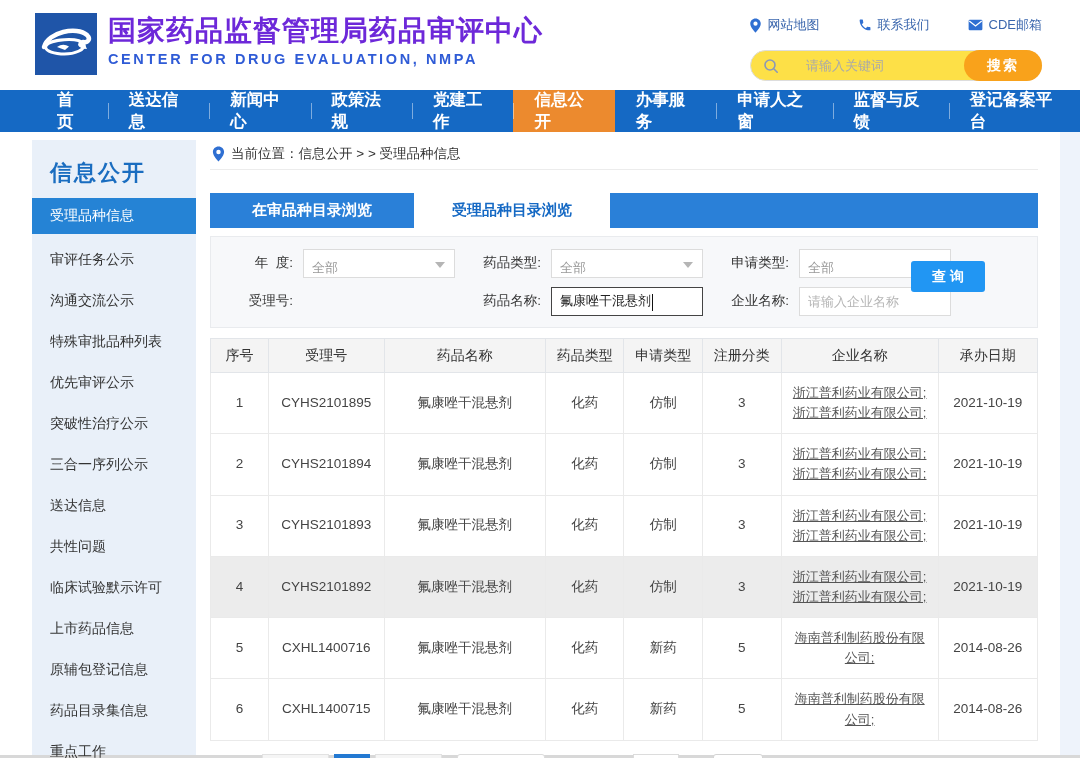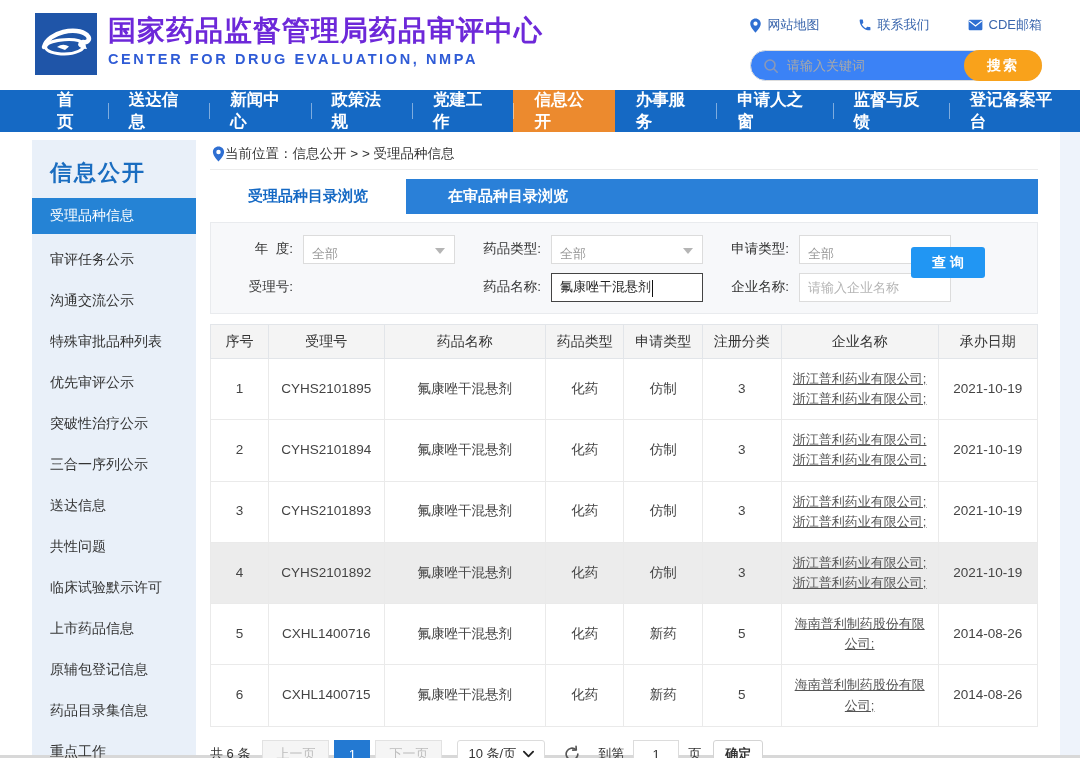--- a/index.html
+++ b/index.html
@@ -7,21 +7,21 @@
   .page { position:relative; width:1080px; height:758px; border-bottom:3px solid #d8d8d8; }
 
   
   .site-header { position:relative; height:90px; background:#fff; }
   .logo { position:absolute; left:35px; top:13px; width:62px; height:62px; }
   .title-block { position:absolute; left:108px; top:14px; }
   .site-title { font-size:28px; font-weight:700; color:#6d28d9; letter-spacing:1px; line-height:1.2; }
   .site-subtitle { margin-top:3px; font-size:14.5px; font-weight:bold; color:#2f5bd6; letter-spacing:2.6px; }
   .quick-links { position:absolute; right:38px; top:16px; display:flex; gap:38px; }
   .quick-link { display:flex; align-items:center; gap:6px; font-size:13px; color:#3a66ad; cursor:pointer; }
-  .search-bar { position:absolute; right:38px; top:50px; width:292px; height:31px; border:1px solid #ddd; border-radius:16px; background:#3b82f6; display:flex; align-items:center; }
+  .search-bar { position:absolute; right:38px; top:50px; width:292px; height:31px; border:1px solid #ddd; border-radius:16px; background:#fde047; display:flex; align-items:center;gap:19px; }
   .search-bar .mag { margin-left:12px; display:flex; }
   .search-bar input { flex:1; border:0; outline:none; background:transparent; font-size:13px; color:#333; padding:0 8px; min-width:0; }
   .search-bar input::placeholder { color:#a9a9a9; }
   .search-btn { position:absolute; right:-1px; top:-1px; height:31px; width:78px; border:0; border-radius:16px; background:#f9a21b; color:#fff; font-size:14px; font-weight:bold; letter-spacing:2px; cursor:pointer; }
 
   
   .main-nav { height:42px; background:#1569c4; }
   .main-nav ul { list-style:none; display:flex; align-items:stretch; height:42px; padding-left:36px; }
   .main-nav li { position:relative; display:flex; align-items:center; padding:0 21px; color:#fff; font-size:16.5px; font-weight:bold; cursor:pointer; }
   .main-nav li + li::before { content:""; position:absolute; left:0; top:13px; width:1px; height:16px; background:rgba(255,255,255,.45); }
@@ -31,21 +31,21 @@
   
   .body-wrap { position:relative; display:flex; height:623px; background:#fff; }
   .sidebar { margin:8px 0 0 32px; width:164px; background:#e9f0f9; }
   .sidebar-title { padding:18px 0 10px 18px; font-size:22px; font-weight:900; color:#1a6dc0; letter-spacing:2px; }
   .sidebar ul { list-style:none; }
   .sidebar li { display:flex; align-items:center; height:41px; padding-left:18px; font-size:14px; color:#333; cursor:pointer; }
   .sidebar li.active { height:36px; background:#2583d5; color:#fff; margin-bottom:5px; }
   .right-band { position:absolute; right:0; top:0; width:20px; height:623px; background:#eef3fb; }
 
   .content { margin:6px 0 0 14px; width:828px; }
-  .breadcrumb { display:flex; align-items:center; gap:0; height:32px; font-size:13.5px; color:#333; border-bottom:1px solid #ececec; margin-bottom:9px; padding-left:2px; }
+  .breadcrumb { display:flex; align-items:center; gap:6px; height:32px; font-size:13.5px; color:#333; border-bottom:1px solid #ececec; margin-bottom:23px; padding-left:2px; }
 
   .tabbar { display:flex; height:35px; background:#2a80d8; }
   .tab { display:flex; align-items:center; justify-content:center; font-size:15px; font-weight:bold; color:#fff; cursor:pointer; padding:0 42px; }
   .tab.active { width:196px; padding:0; background:#fff; color:#1569c4; }
 
   
   .filter-panel { position:relative; margin-top:8px; background:#f7f8fa; border:1px solid #e9ebee; padding:11px 16px; }
   .f-row { display:flex; align-items:center; height:30px; }
   .f-row + .f-row { margin-top:8px; }
   .f-group { display:flex; align-items:center; width:248px; }
@@ -178,22 +178,22 @@
       <div class="breadcrumb">
         <span style="display:flex">
           <svg width="13" height="16" viewBox="0 0 24 30">
               <path d="M12 1C6 1 1.5 5.6 1.5 11.3 1.5 19 12 29 12 29s10.5-10 10.5-17.7C22.5 5.6 18 1 12 1zm0 14.5a4.2 4.2 0 1 1 0-8.4 4.2 4.2 0 0 1 0 8.4z" fill="#2f6fd2"></path>
             </svg>
         </span>
         <span>当前位置：信息公开 &gt; &gt; 受理品种信息</span>
       </div>
 
       <div class="tabbar" id="tab-bar">
+          <div class="tab">在审品种目录浏览</div>
           <div class="tab active">受理品种目录浏览</div>
-          <div class="tab">在审品种目录浏览</div>
         </div>
 
       <div class="filter-panel">
         <div class="f-row" id="f-row1">
             <div class="f-group">
               <span class="f-label">年  度:</span>
               <div class="ctl select">
                 <span>全部</span>
                 <span class="tri"></span>
               </div>

